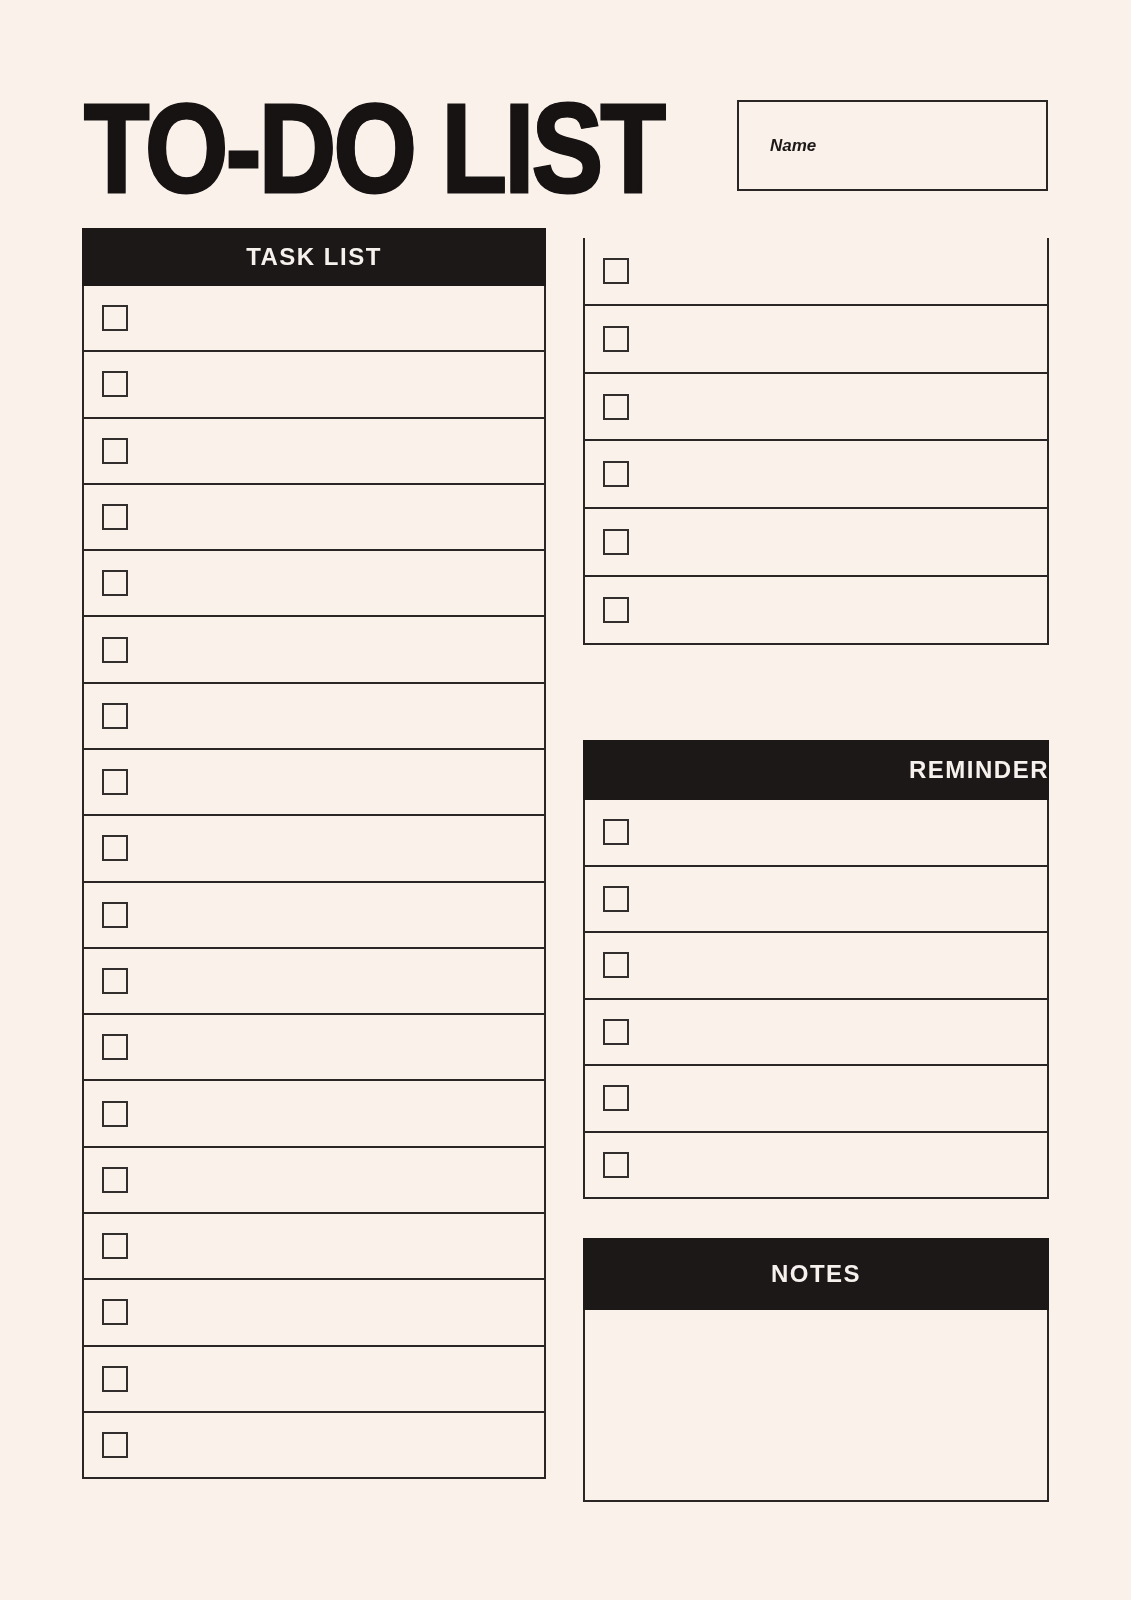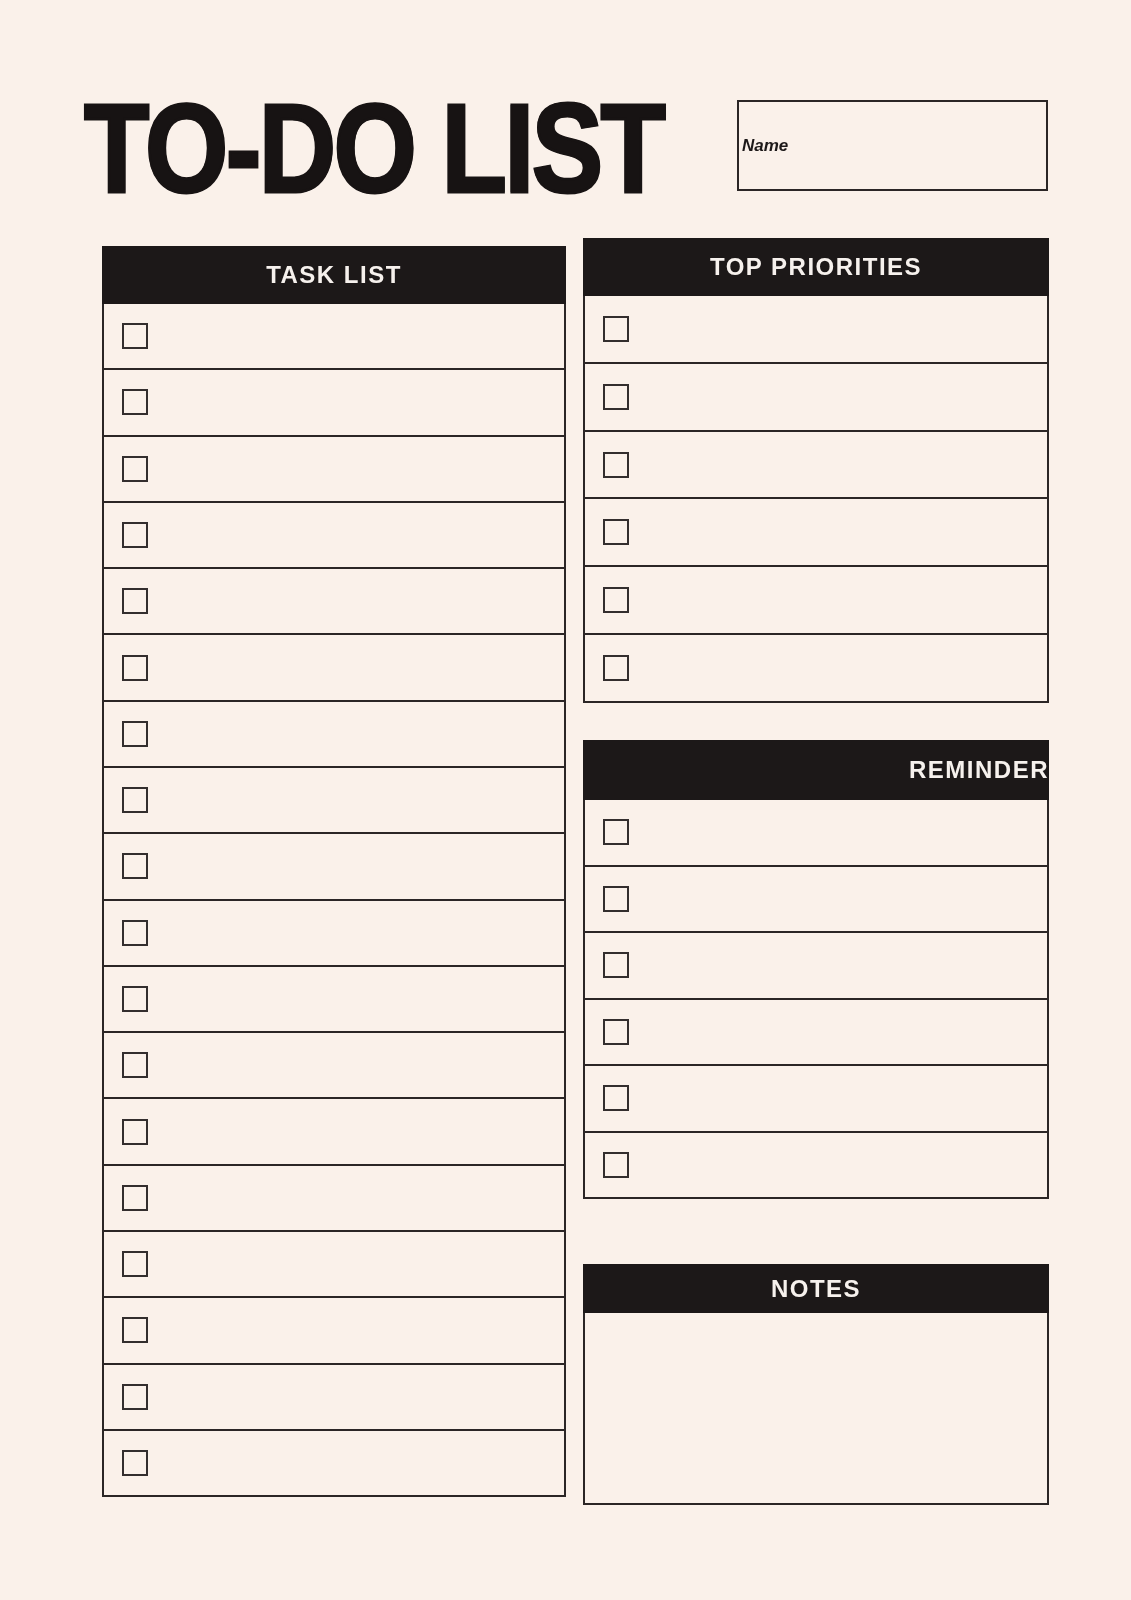--- a/index.html
+++ b/index.html
@@ -38,21 +38,21 @@
     position: absolute;
     left: 737px; top: 100px;
     width: 311px; height: 91px;
     border: 2px solid var(--border);
     display: flex; flex-direction: column;
     background: var(--background);
   }
   .fieldrow {
     flex: 1;
     display: flex; align-items: center;
-    padding-left: 3px;
+    padding-left: 31px;
   }
   .fieldrow + .fieldrow { border-top: 2px solid var(--border); }
   .fieldlabel {
     font-weight: bold;
     font-style: italic;
     font-size: 17px;
     color: #1D1919;
   }
   .section { position: absolute; }
   .sec-header {
@@ -80,31 +80,31 @@
     border: 2px solid var(--checkbox-border);
     background: transparent;
     flex: 0 0 auto;
   }
   .notes-box {
     border: 2px solid var(--border);
     border-top: none;
     background: var(--background);
   }
   
-  #task-list       { left: 82px;  top: 246px; width: 464px; margin-left: 20px; }
+  #task-list       { left: 82px;  top: 228px; width: 464px; }
   #task-list .sec-header       { height: 58px; }
   #task-list .rows             { height: 1193px; }
   #top-priorities  { left: 583px; top: 238px; width: 466px; }
   #top-priorities .sec-header  { height: 58px; }
   #top-priorities .rows        { height: 407px; }
   #reminder        { left: 583px; top: 740px; width: 466px; }
   #reminder .sec-header        { height: 60px; justify-content: flex-end; }
   #reminder .rows              { height: 399px; }
   #notes           { left: 583px; top: 1238px; width: 466px; }
-  #notes .sec-header           { height: 49px; margin-top: 26px; }
+  #notes .sec-header           { height: 72px; }
   #notes .notes-box            { height: 192px; }
 </style>
 </head>
 <body>
 
 <h1 class="page-title">TO-DO LIST</h1>
 
 <div class="namebox">
   <div class="fieldrow">
     <span class="fieldlabel">Name</span>
@@ -168,23 +168,20 @@
       <div class="row">
         <span class="checkbox"></span>
       </div>
       <div class="row">
         <span class="checkbox"></span>
       </div>
     </div>
 </div>
 
 <div class="section" id="top-priorities">
-  <div class="sec-header">
-    <span>TOP PRIORITIES</span>
-  </div>
   <div class="rows">
       <div class="row">
         <span class="checkbox"></span>
       </div>
       <div class="row">
         <span class="checkbox"></span>
       </div>
       <div class="row">
         <span class="checkbox"></span>
       </div>

